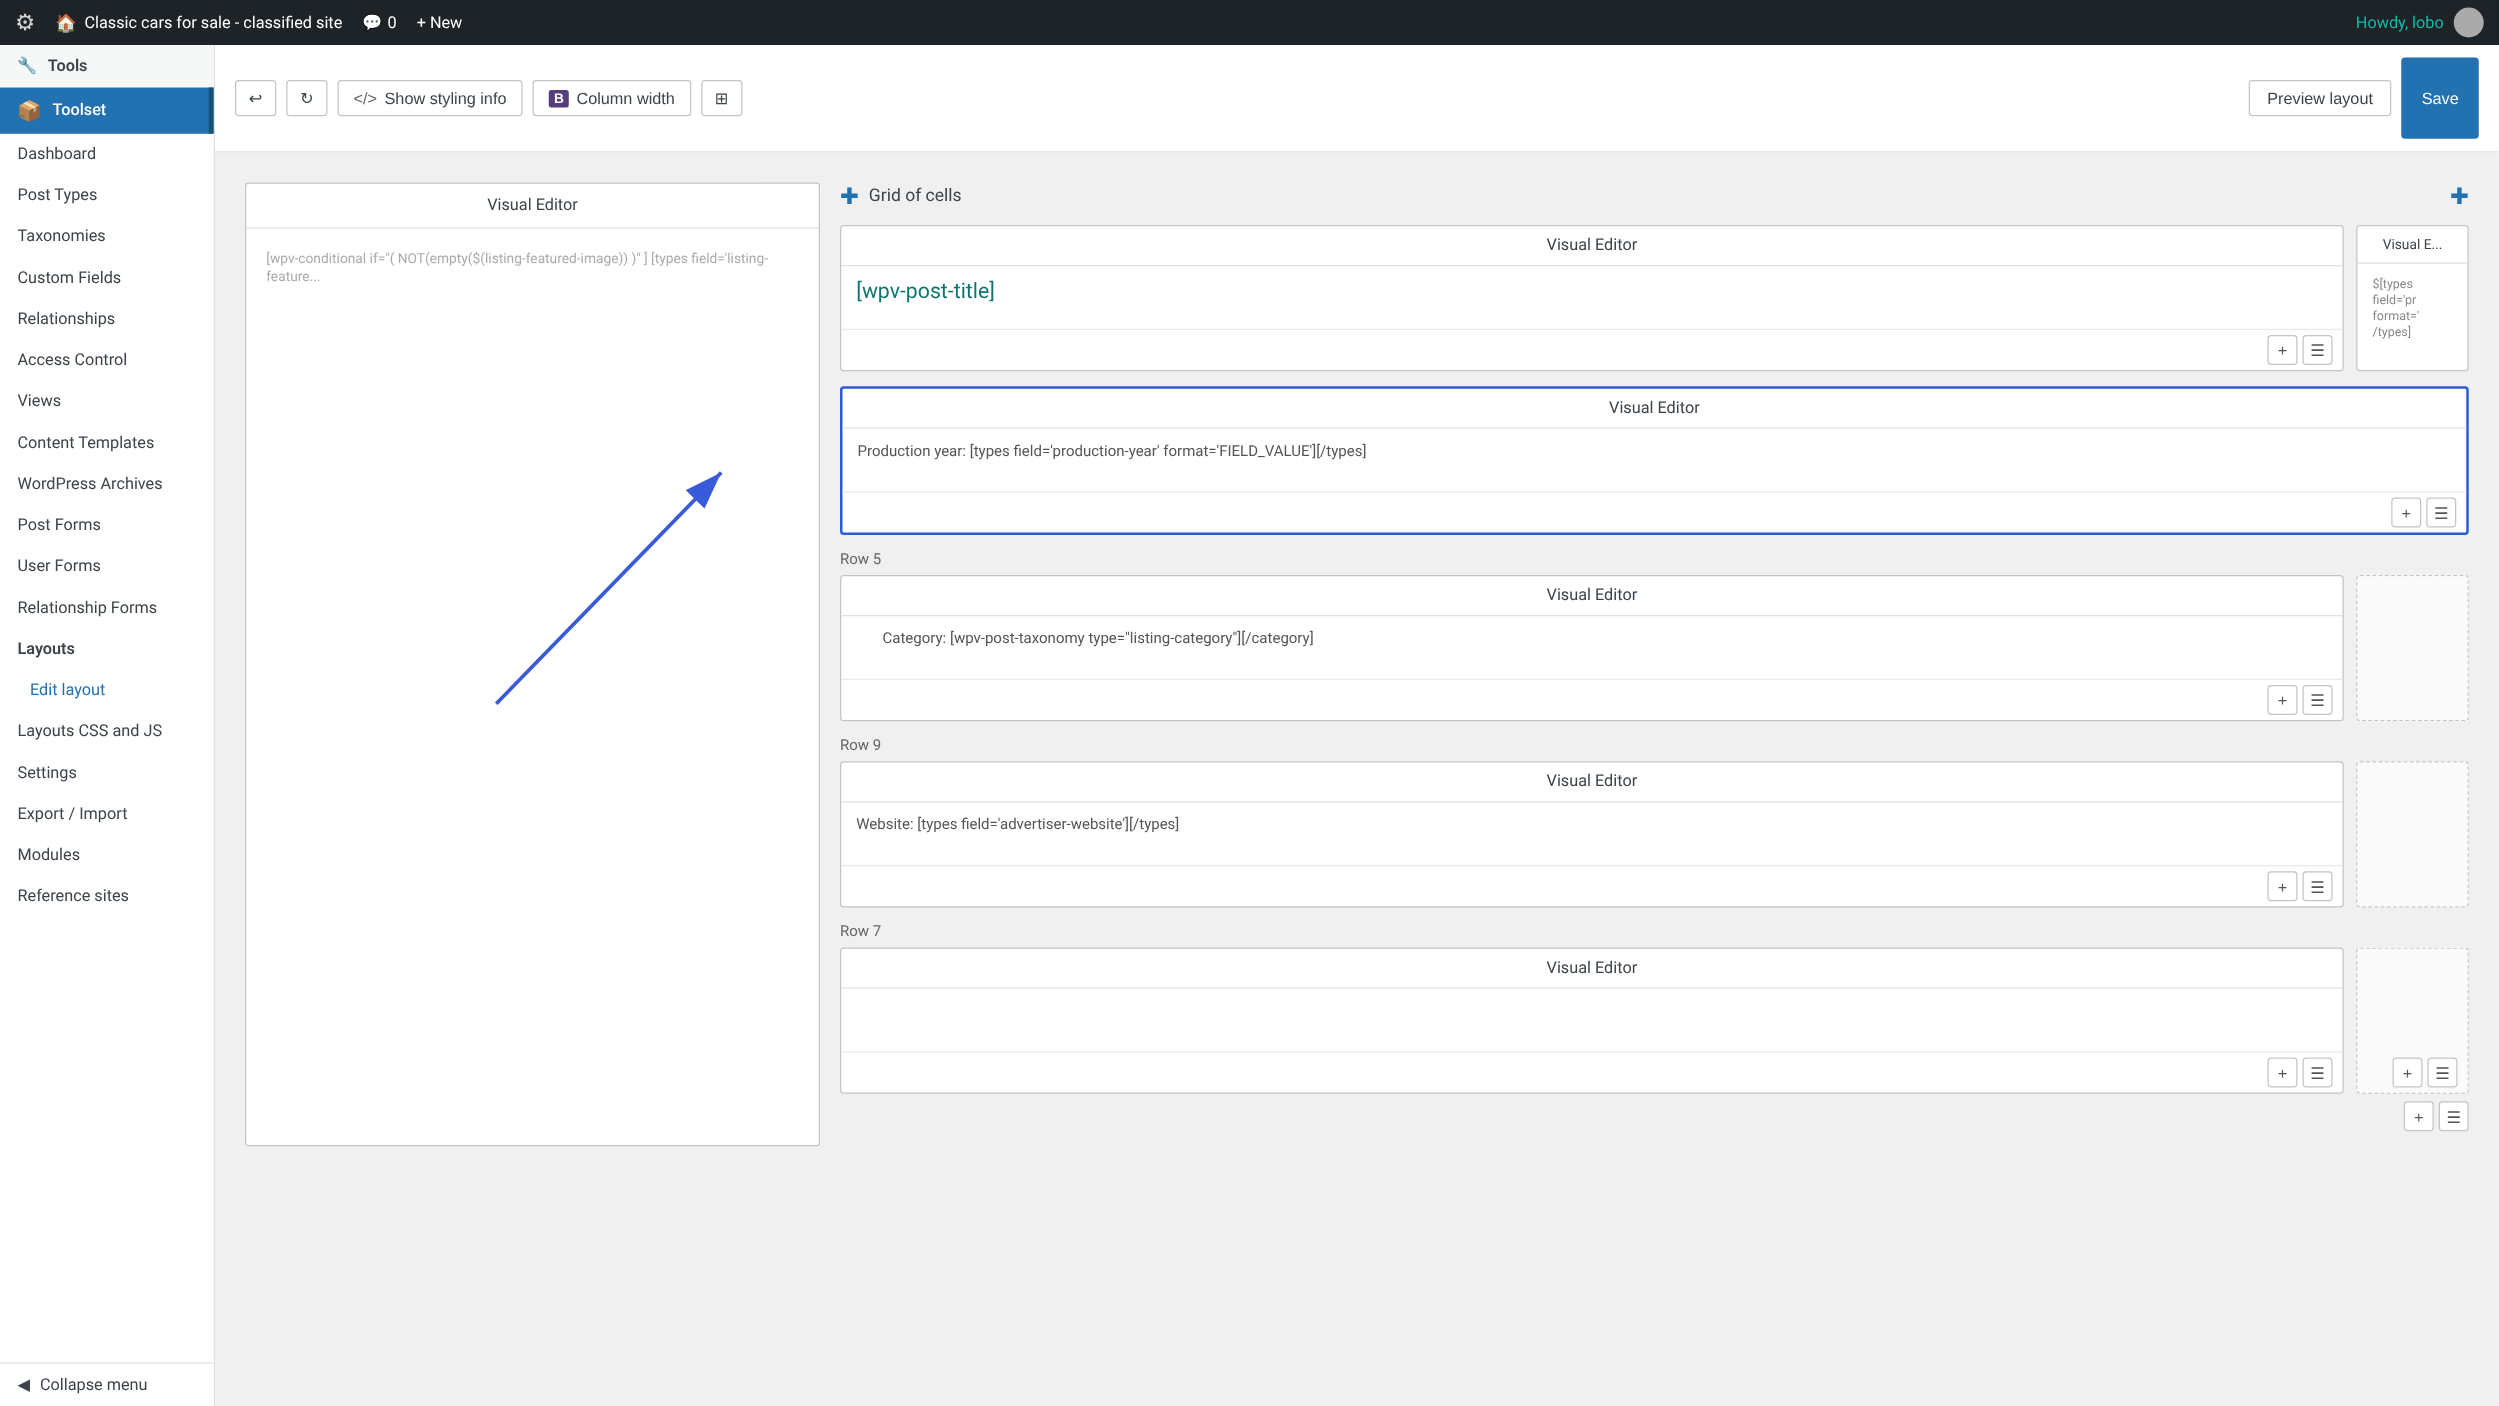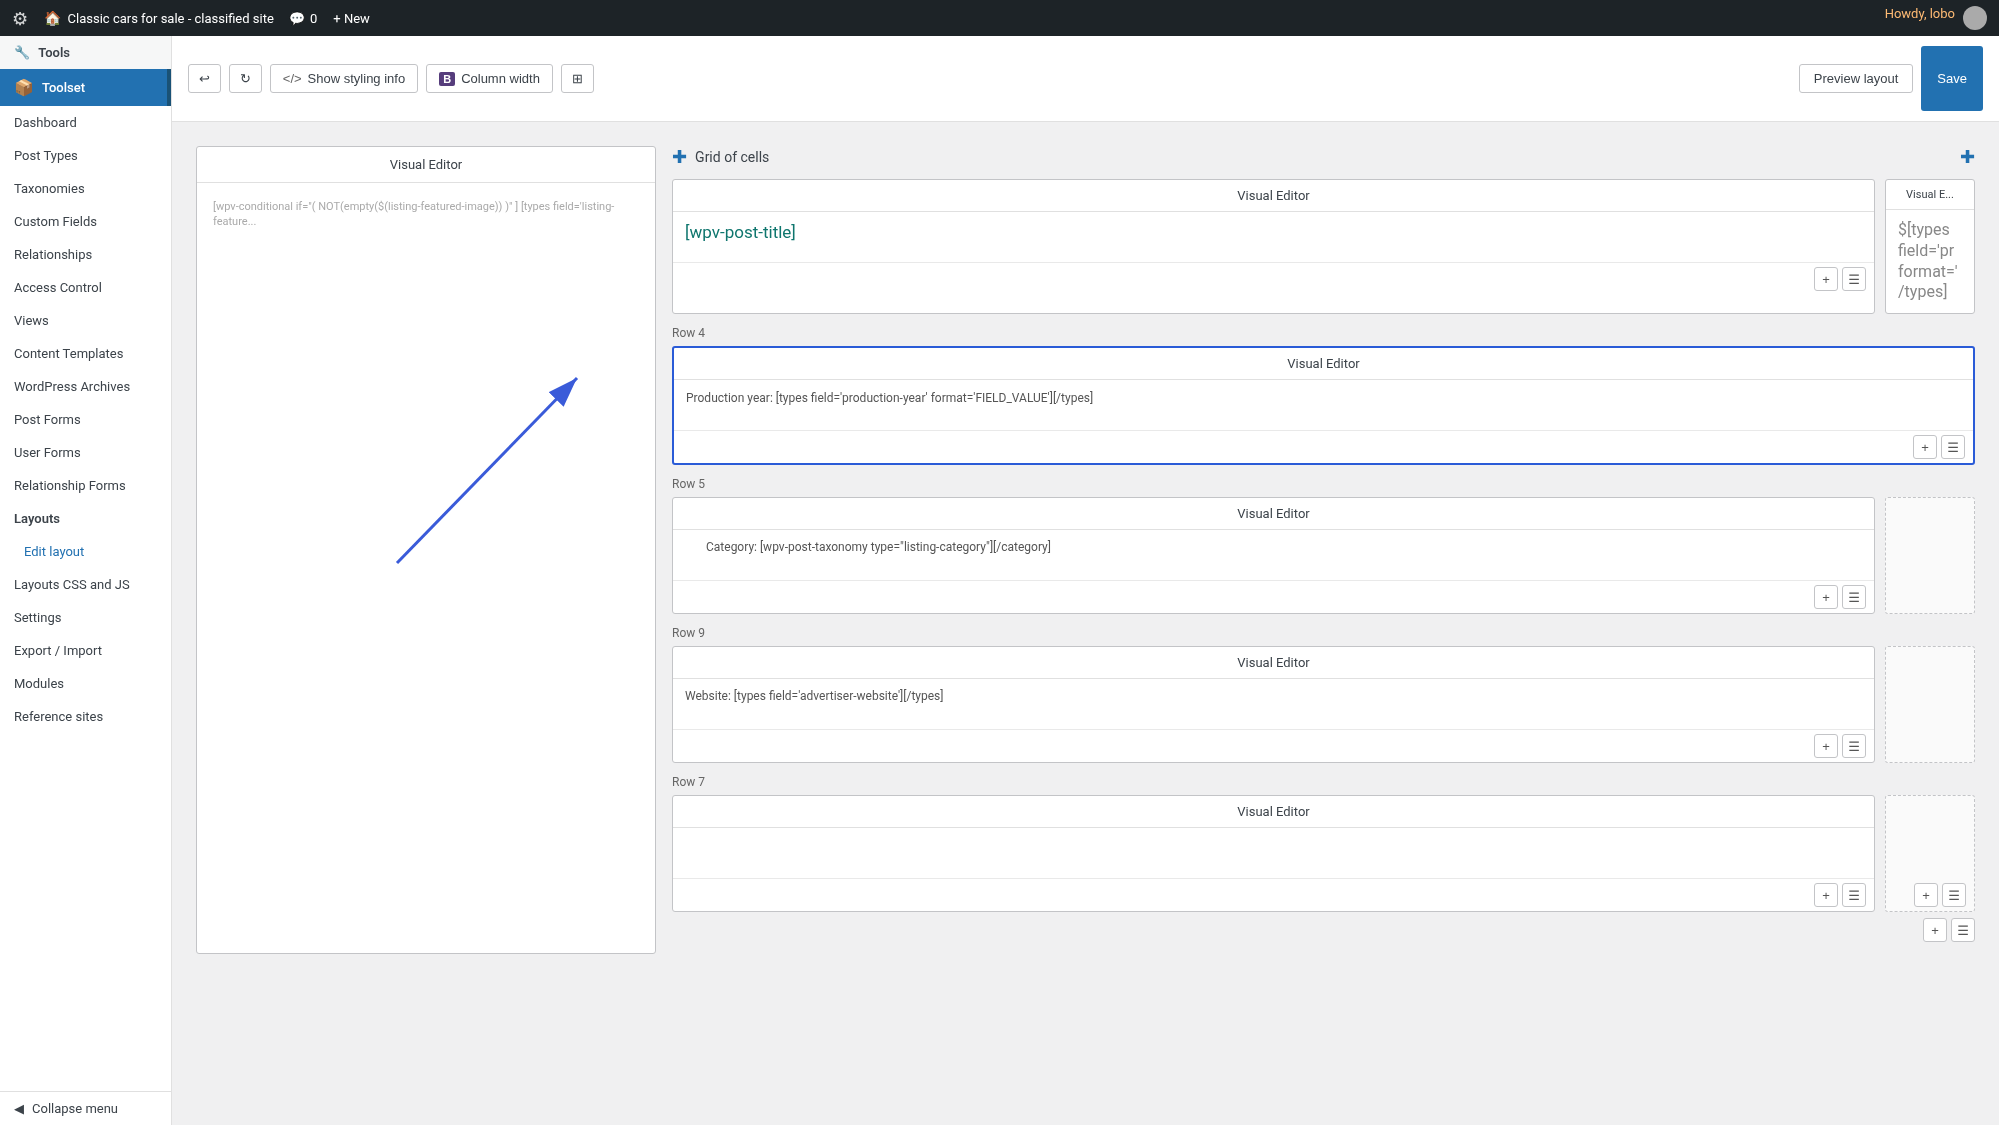--- a/index.html
+++ b/index.html
@@ -16,21 +16,21 @@
       gap: 16px;
       position: fixed;
       top: 0; left: 0; right: 0;
       z-index: 100;
     }
     .admin-bar-logo { color: #fff; font-size: 18px; opacity: 0.8; }
     .admin-bar-site { display: flex; align-items: center; gap: 6px; color: #fff; font-size: 13px; }
     .admin-bar-site .house-icon { font-size: 14px; }
     .admin-bar-comments { display: flex; align-items: center; gap: 4px; color: #fff; font-size: 13px; }
     .admin-bar-new { color: #fff; font-size: 13px; }
-    .admin-bar-right { margin-left: auto; display: flex; align-items: flex-start; gap: 8px; color: #fdba74; font-size: 13px; }
+    .admin-bar-right { margin-left: auto; display: flex; align-items: center; gap: 8px; color: #14b8a6; font-size: 13px; }
     .admin-bar-avatar { width: 24px; height: 24px; border-radius: 50%; background: #aaa; display: inline-block; overflow: hidden; }
 
     
     .sidebar {
       position: fixed;
       top: 36px;
       left: 0;
       width: 172px;
       bottom: 0;
       background: #fff;
@@ -416,27 +416,26 @@
             <div class="cell-header">Visual Editor</div>
             <div class="cell-content large">[wpv-post-title]</div>
             <div class="cell-footer">
               <button class="cell-footer-btn">+</button>
               <button class="cell-footer-btn">☰</button>
             </div>
           </div>
 
           <div class="cell" style="flex:1; max-width:90px; overflow:hidden;">
             <div class="cell-header" style="font-size:11px;">Visual E...</div>
-            <div class="cell-content" style="font-size:16px; color:#888; line-height:1.3;">$[types field='pr format=' /types]</div>
+            <div class="cell-content" style="font-size:10px; color:#888; line-height:1.3;">$[types field='pr format=' /types]</div>
           </div>
         </div>
       </div>
 
       <div class="grid-row-container">
-        <div class="row-label">Row 4</div>
         <div class="row-cells">
           <div class="cell highlighted">
             <div class="cell-header">Visual Editor</div>
             <div class="cell-content" style="color:#555; line-height:1.4;">Production year: [types field='production-year' format='FIELD_VALUE'][/types]</div>
             <div class="cell-footer">
               <button class="cell-footer-btn">+</button>
               <button class="cell-footer-btn">☰</button>
             </div>
           </div>
         </div>

